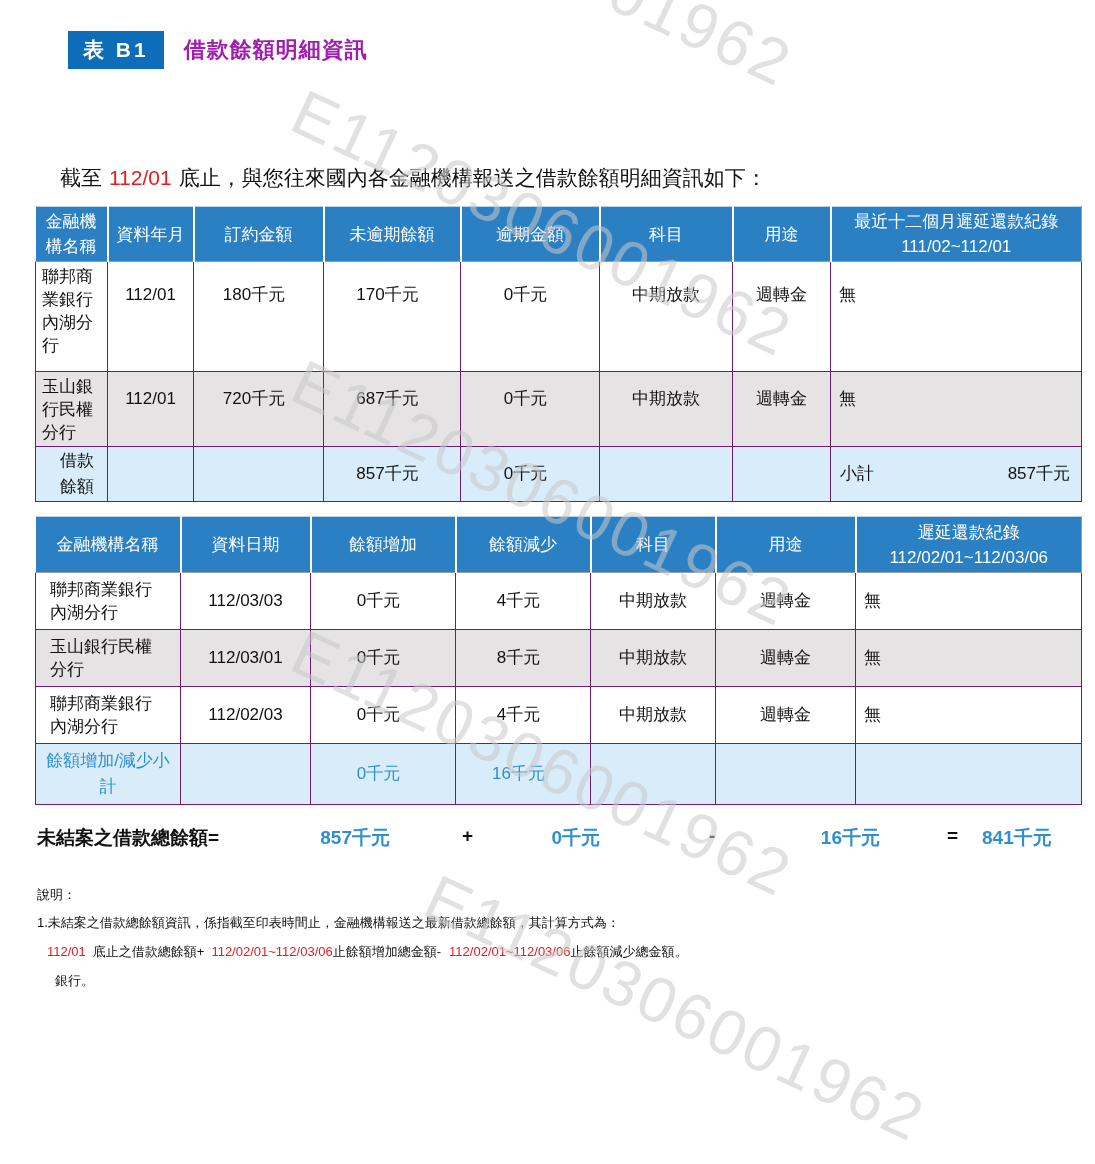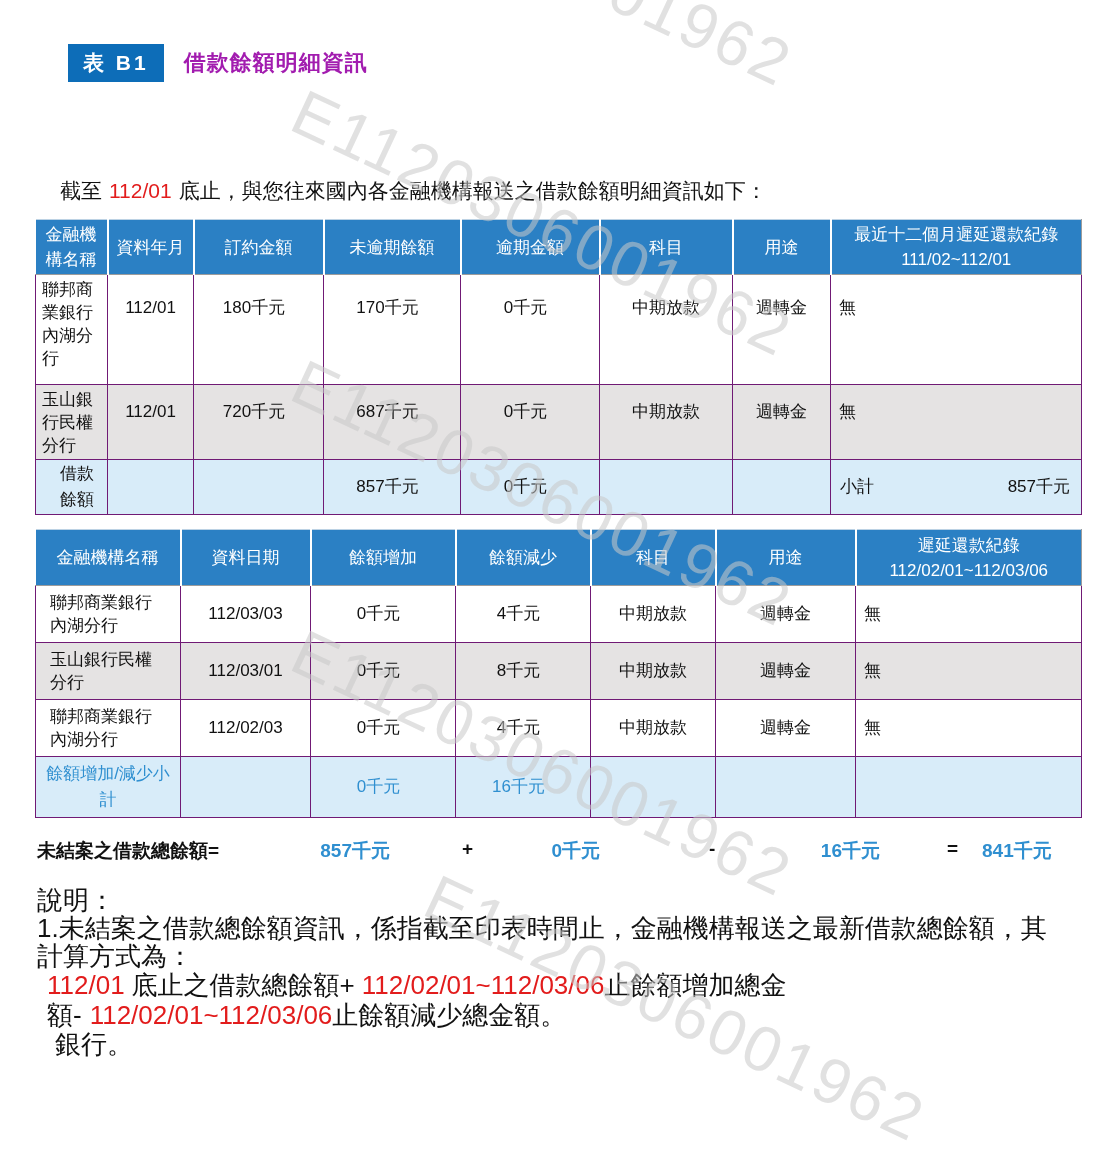--- a/index.html
+++ b/index.html
@@ -16,21 +16,21 @@
     color:#c9c9c9; opacity:.55; font-weight:400;
     transform:rotate(25deg); transform-origin:left top;
   }
   .wm:nth-child(1){ left:312px; top:-195px; }
   .wm:nth-child(2){ left:312px; top:75px; }
   .wm:nth-child(3){ left:312px; top:345px; }
   .wm:nth-child(4){ left:312px; top:615px; }
   .wm:nth-child(5){ left:445px; top:860px; }
 
   
-  .doc-header { display:flex; align-items:center; gap:20px; padding:44px 0 0 68px; }
+  .doc-header { display:flex; align-items:center; gap:20px; padding:31px 0 0 68px; }
   .badge {
     background:#0d6db8; color:#fff; font-size:21px; font-weight:bold;
     padding:5px 15px; letter-spacing:3px;
   }
   .title { color:#a21caf; font-size:22px; font-weight:bold; letter-spacing:1px; }
 
   
   .intro1 { margin:94px 0 0 60px; font-size:21px; line-height:30px; }
   .intro2 { margin:96px 35px 0 37px; font-size:21px; line-height:32px; }
   .red { color:#e21c1c; }
@@ -79,21 +79,21 @@
   .s-label { left:0; }
   .s-v1 { left:200px; width:153px; text-align:right; }
   .s-op1 { left:425px; }
   .s-v2 { left:440px; width:123px; text-align:right; }
   .s-op2 { left:672px; }
   .s-v3 { left:720px; width:123px; text-align:right; }
   .s-eq { left:910px; }
   .s-res { left:945px; }
 
   
-  .notes { margin:14px 35px 0 37px; font-size:26px; line-height:28px; }
+  .notes { margin:22px 35px 0 37px; font-size:13px; line-height:28px; }
   .formula { padding-left:10px; line-height:30px; }
   .note2-l2 { padding-left:18px; }
 </style>
 </head>
 <body>
 
 <div class="page">
 
   <div class="doc-header">
     <span class="badge">表 B1</span>

